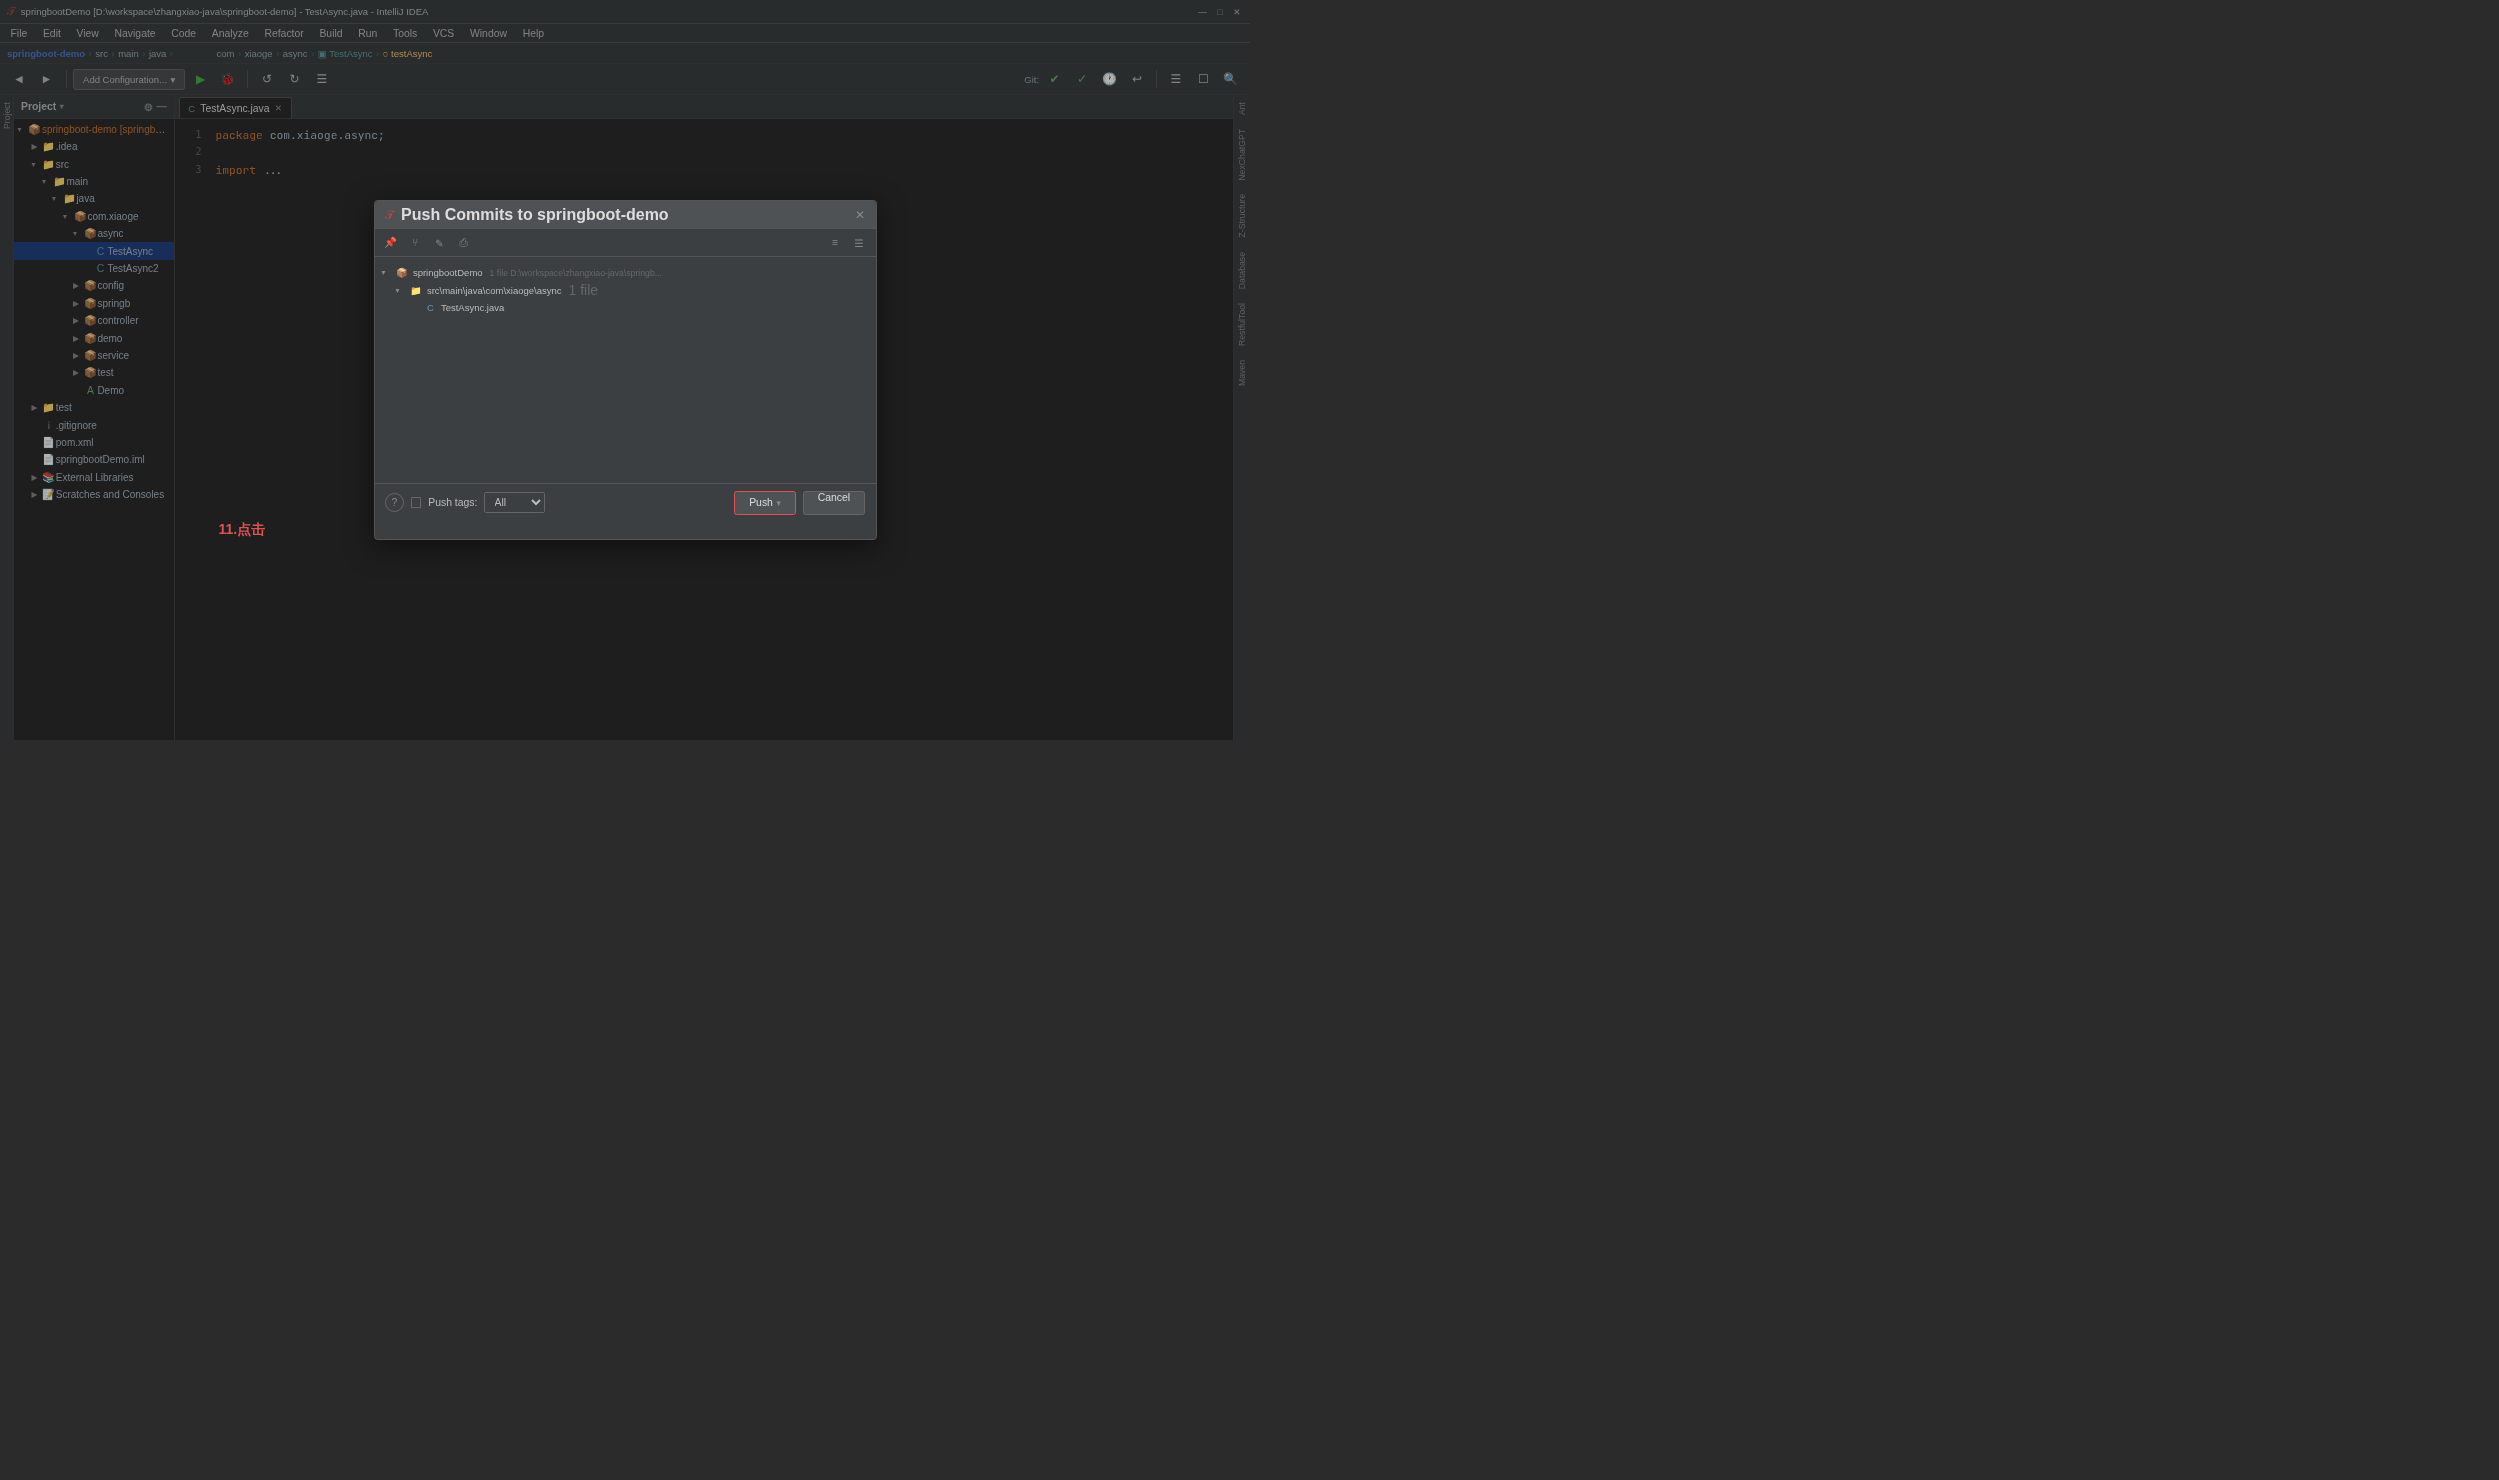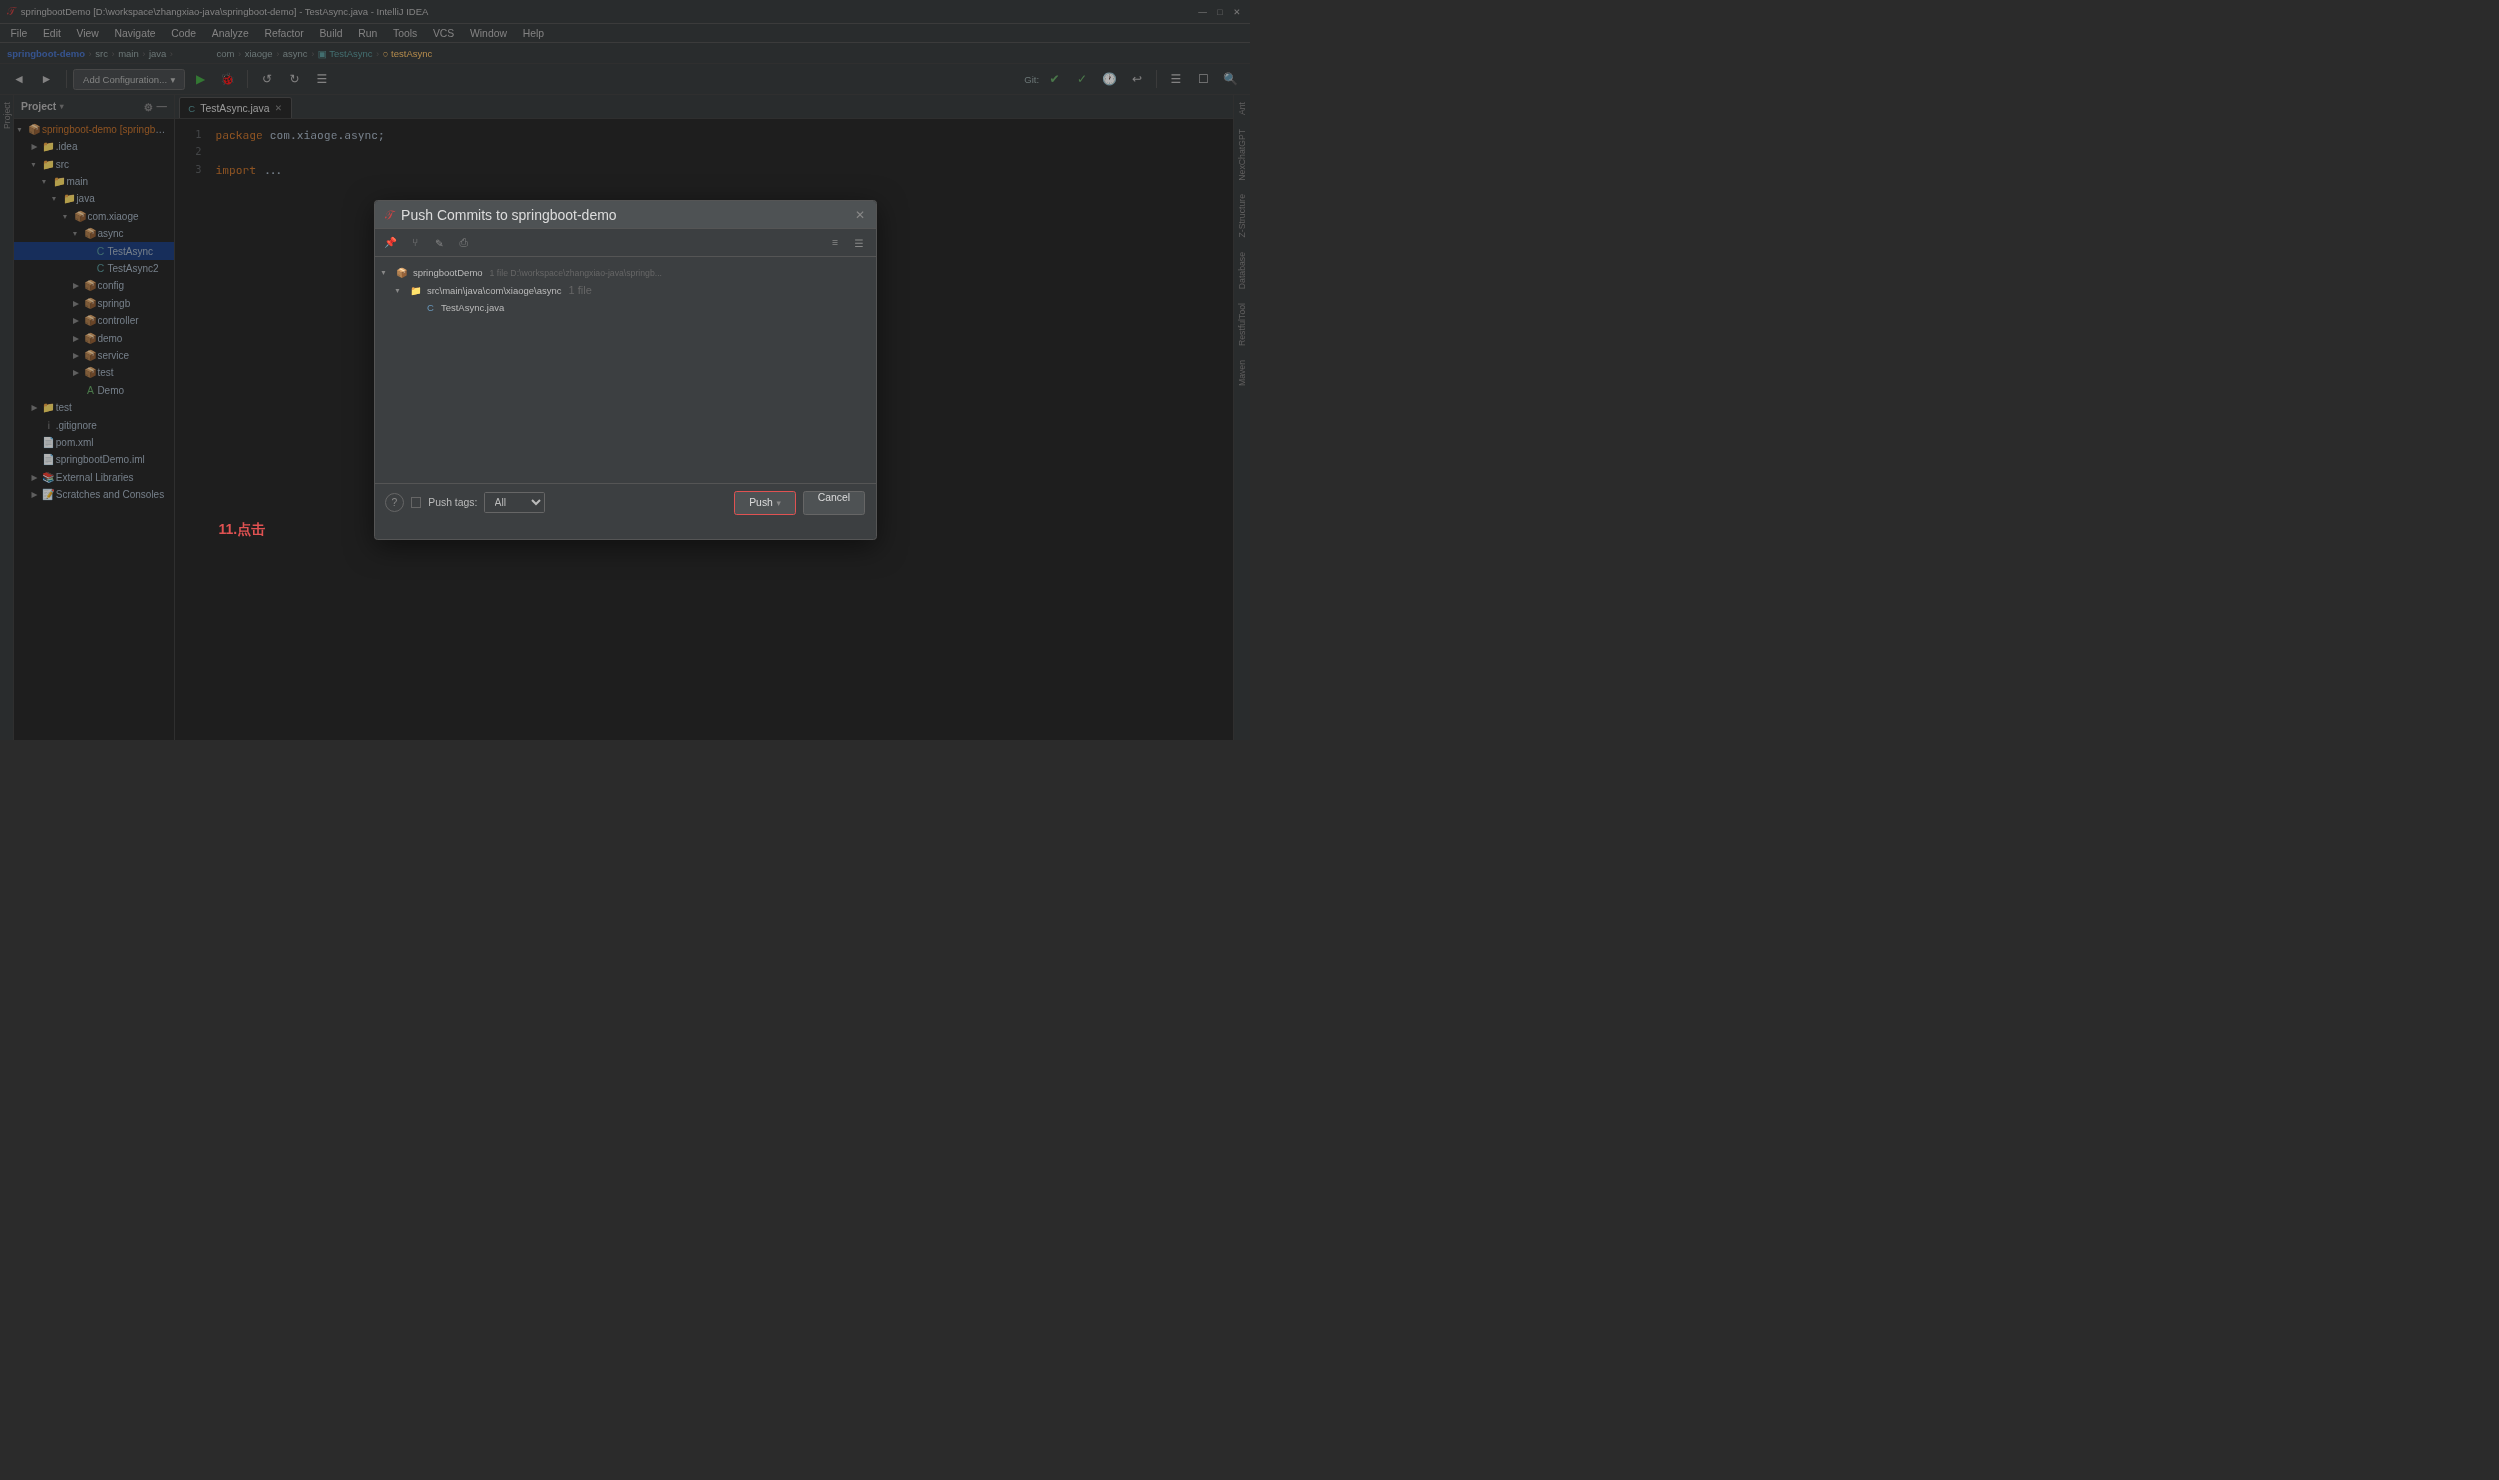--- a/index.html
+++ b/index.html
@@ -459,23 +459,23 @@
       height: 28px;
       display: flex;
       align-items: center;
       padding: 0 10.4px;
       background: #4e5254;
       border-radius: 3.5px 3.5px 0 0;
       border-bottom: 0.9px solid #555;
       justify-content: space-between;
     }
     .modal-title {
-      font-size: 14px;
+      font-size: 16px;
       color: #ddd;
-      font-weight: normal;
+      font-weight: bold;
     }
     .modal-close {
       font-size: 12px;
       color: #888;
       cursor: pointer;
     }
     .modal-toolbar {
       height: 28px;
       display: flex;
       align-items: center;
@@ -1055,21 +1055,21 @@
           <div class="arrow">▾</div>
           <div class="file-icon" style="color:#e8a827;">📦</div>
           <span style="color:#bbb;">springbootDemo</span>
           <span style="color:#666;font-size:8.7px;margin-left:3.5px;">1 file D:\workspace\zhangxiao-java\springb...</span>
         </div>
 
         <div class="tree-node" style="padding-left:14px;">
           <div class="arrow">▾</div>
           <div class="file-icon" style="color:#e8a827;">📁</div>
           <span style="color:#bbb;">src\main\java\com\xiaoge\async</span>
-          <span style="color:#666;font-size:11px;margin-left:3.5px;">1 file</span>
+          <span style="color:#666;font-size:14px;margin-left:3.5px;">1 file</span>
         </div>
 
         <div class="tree-node" style="padding-left:28px;">
           <div class="arrow" style="width:10.4px;"></div>
           <div class="file-icon file-blue">C</div>
           <span style="color:#bbb;">TestAsync.java</span>
         </div>
       </div>
     </div>
 

